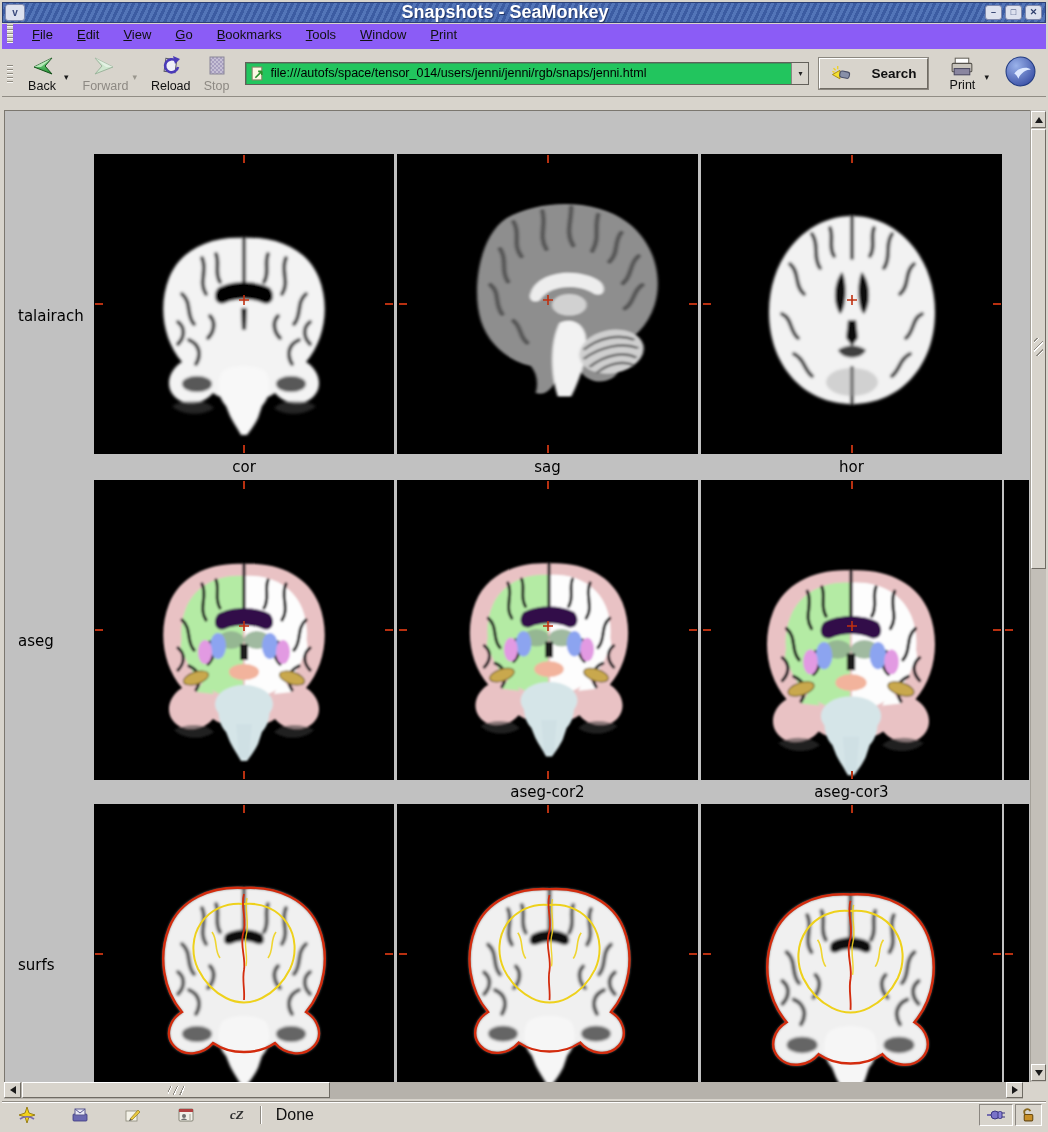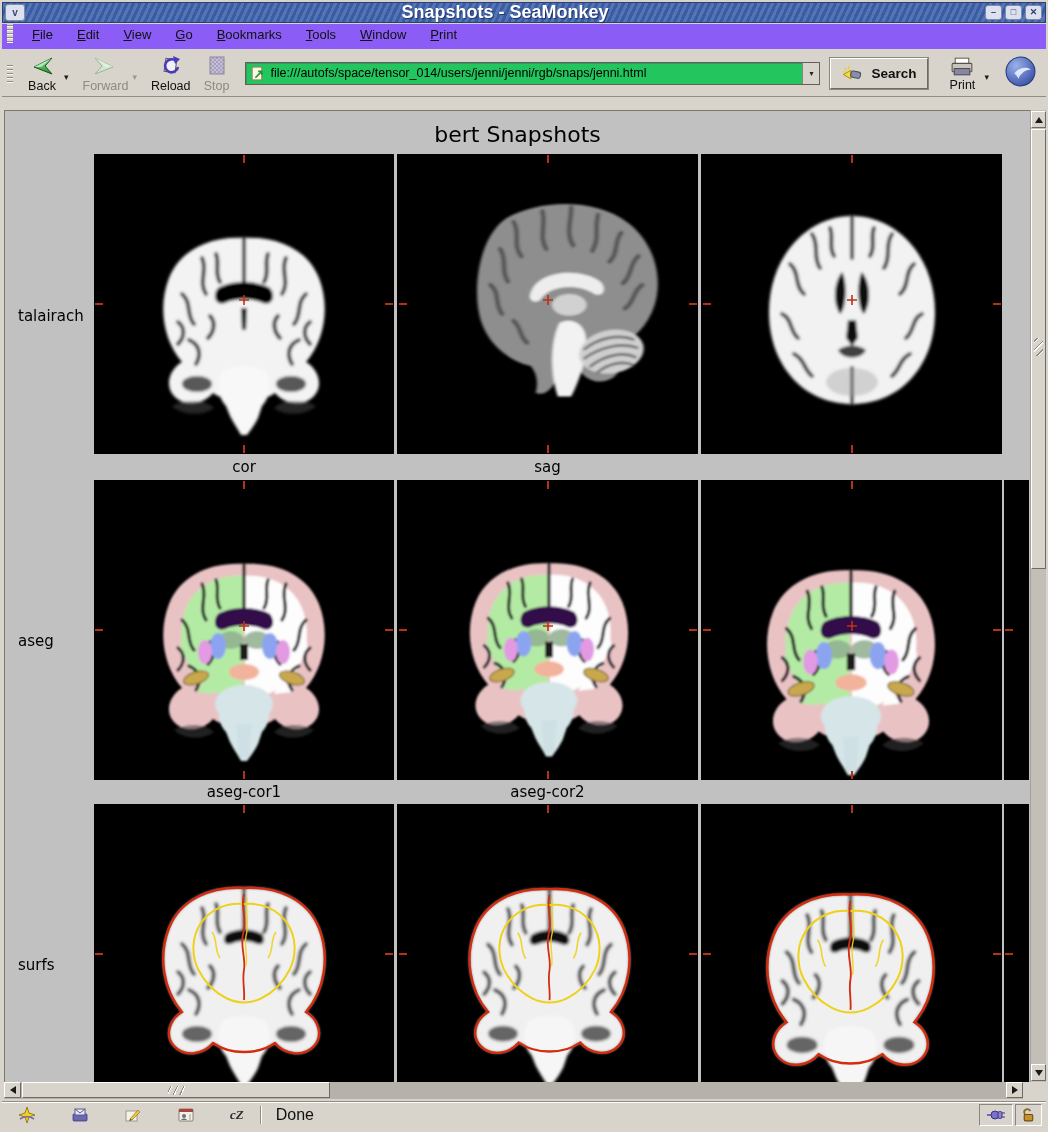--- a/index.html
+++ b/index.html
@@ -34,21 +34,21 @@
   .navbtn .lbl{font-size:12.5px;margin-top:2px;color:#101010;}
   .navbtn.disabled .lbl{color:#8d8983;}
   .dropmark{font-size:9px;color:#1a1a1a;margin:8px 10px 0 0;}
   .dropmark.disabled{color:#9a968e;}
   .urlbar{flex:1;height:23px;margin:0 10px 0 6px;background:#22c55e;border:1px solid #63605a;
     box-shadow:inset 1px 1px 0 rgba(80,80,80,.35);display:flex;align-items:center;}
   .url-input{flex:1;border:none;outline:none;font-size:12.5px;color:#000;background:transparent;
     font-family:"Liberation Sans",sans-serif;padding:0 2px;}
   .url-drop{width:17px;height:21px;background:#d8d4cc;border-left:1px solid #8a8680;
     display:flex;align-items:center;justify-content:center;font-size:8px;color:#222;}
-  .search-btn{display:flex;align-items:center;gap:7px;height:31px;padding:0 11px;background:#d8d4cc;
+  .search-btn{display:flex;align-items:center;gap:18px;height:31px;padding:0 11px;background:#d8d4cc;
     border:1px solid;border-color:#ffffff #6f6b63 #6f6b63 #ffffff;outline:1px solid #8b877f;
     font-weight:bold;font-size:13.5px;color:#101010;margin-right:12px;}
   .logo{margin:0 10px 0 6px;}
   
   .chrome-strip{position:absolute;left:2px;top:98px;right:2px;height:12px;background:#d8d4cc;}
   .viewport{position:absolute;left:4px;top:110px;width:1026px;height:972px;background:#c1c1c1;
     overflow:hidden;border-top:1px solid #7b776f;border-left:1px solid #7b776f;}
   .page-title{position:absolute;top:11px;left:0;width:100%;text-align:center;font-size:22px;
     color:#000;font-family:"DejaVu Sans",sans-serif;}
   .row-label{position:absolute;left:13px;font-size:15px;color:#000;
@@ -347,21 +347,20 @@
         <circle cx="15" cy="15" r="14" fill="url(#glb)"></circle>
         <path d="M9,17 C13,11 21,10 25,13 C21,13 15,16 13,22 C12,19.5 10.5,18 9,17 Z" fill="#dde8ff"></path>
         <circle cx="15" cy="15" r="14" fill="none" stroke="#203a80"></circle>
       </svg>
     </div>
   </div>
 
   <div class="chrome-strip"></div>
 
   <div class="viewport">
-    <div class="page-title">bert Snapshots</div>
 
     <div class="row-label" style="top:196px">talairach</div>
     <div class="row-label" style="top:521px">aseg</div>
     <div class="row-label" style="top:845px">surfs</div>
 
     <div class="cell" style="left:89px;top:43px;width:300px;height:300px">
       <svg viewBox="0 0 300 300" width="300" height="300">
         <use href="#brain-cor"></use>
           <use href="#ticks"></use>
           <use href="#ccross"></use>
@@ -376,20 +375,21 @@
     </div>
     <div class="cell" style="left:696px;top:43px;width:301px;height:300px">
       <svg viewBox="0 0 300 300" width="300" height="300">
         <use href="#brain-hor"></use>
           <use href="#ticks"></use>
           <use href="#ccross"></use>
         </svg>
     </div>
     <div class="caption" style="left:89px;top:345px;width:300px">cor</div>
     <div class="caption" style="left:392px;top:345px;width:301px">sag</div>
+    <div class="caption" style="left:696px;top:345px;width:301px">hor</div>
 
     <div class="cell" style="left:89px;top:369px;width:300px;height:300px">
       <svg viewBox="0 0 300 300" width="300" height="300">
         <use href="#brain-aseg"></use>
           <use href="#ticks"></use>
           <use href="#ccross"></use>
         </svg>
     </div>
     <div class="cell" style="left:392px;top:369px;width:301px;height:300px">
       <svg viewBox="0 0 300 300" width="300" height="300">
@@ -407,22 +407,22 @@
           </g>
           <use href="#ticks"></use>
           <use href="#ccross"></use>
         </svg>
     </div>
     <div class="cell" style="left:999px;top:369px;width:25px;height:300px">
       <svg viewBox="0 0 25 300" width="25" height="300">
         <path d="M1,150 H9" stroke="#b83010" stroke-width="2"></path>
         </svg>
     </div>
-    <div class="caption" style="left:89px;top:670px;width:300px">aseg-cor1</div>
     <div class="caption" style="left:392px;top:670px;width:301px">aseg-cor2</div>
+    <div class="caption" style="left:696px;top:670px;width:301px">aseg-cor3</div>
 
     <div class="cell" style="left:89px;top:693px;width:300px;height:279px">
       <svg viewBox="0 0 300 300" width="300" height="300">
         <use href="#brain-surf"></use>
           <use href="#ticks"></use>
         </svg>
     </div>
     <div class="cell" style="left:392px;top:693px;width:301px;height:279px">
       <svg viewBox="0 0 300 300" width="300" height="300">
         <g transform="translate(3,2) scale(0.99)">

